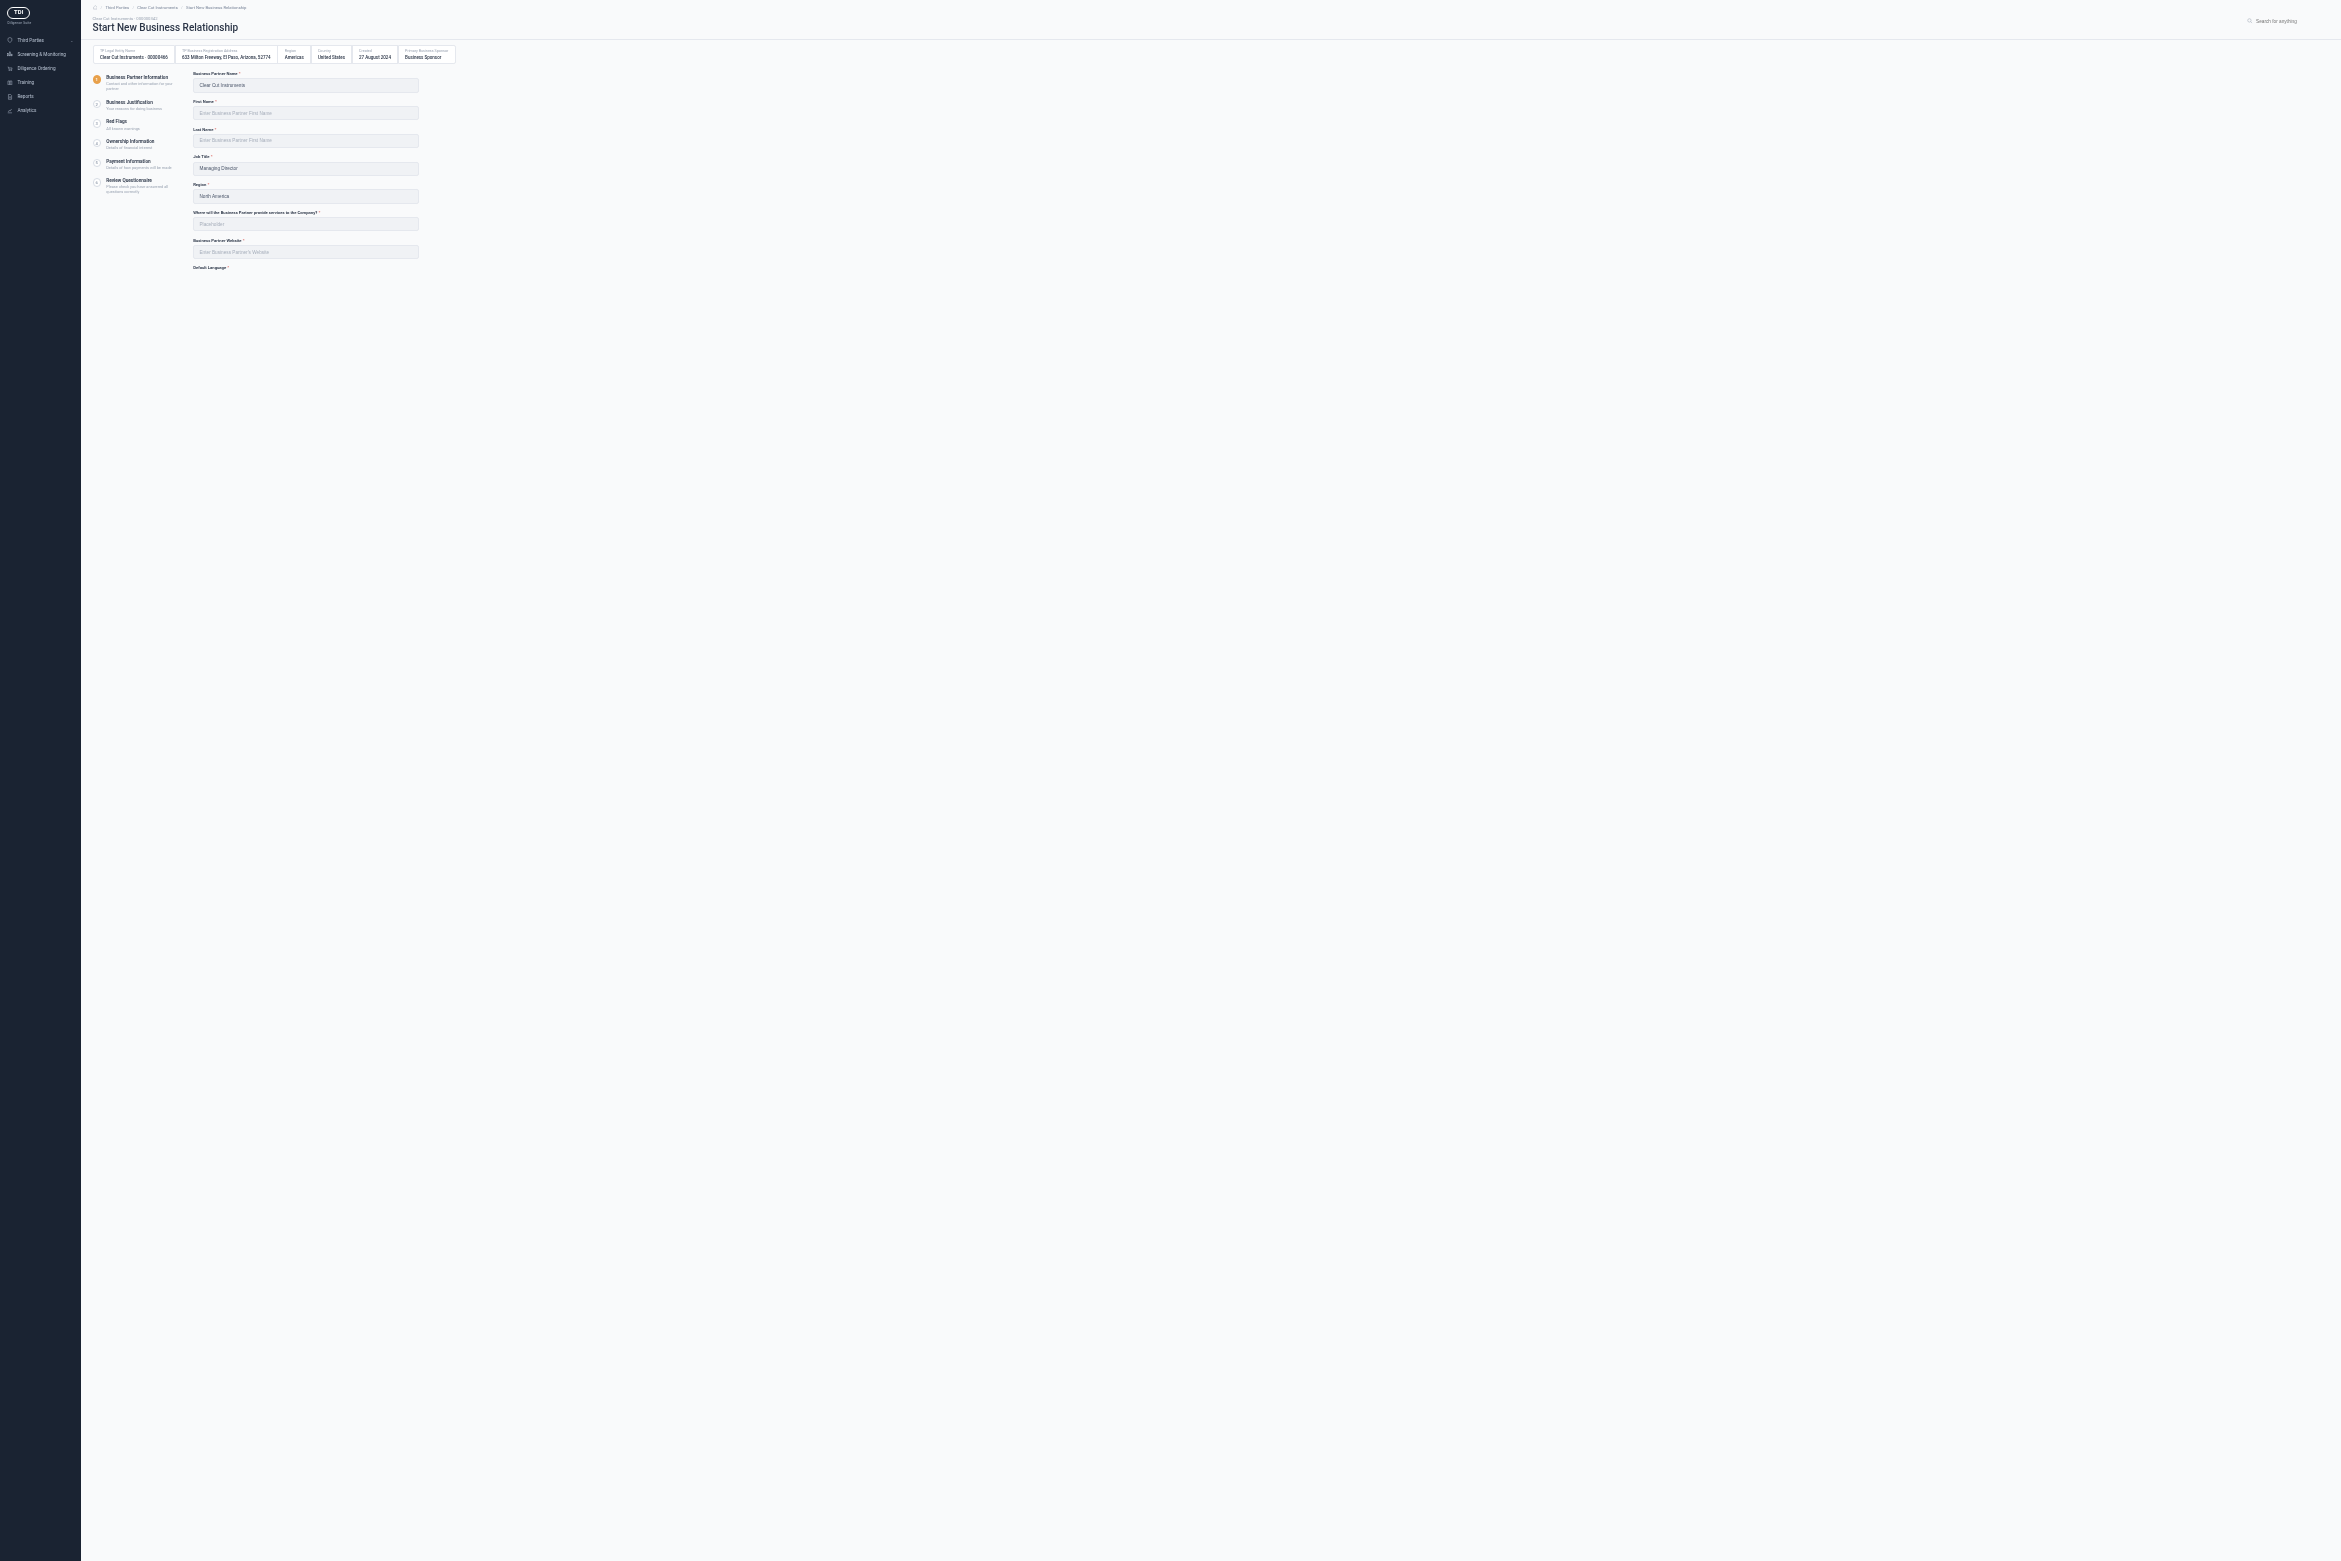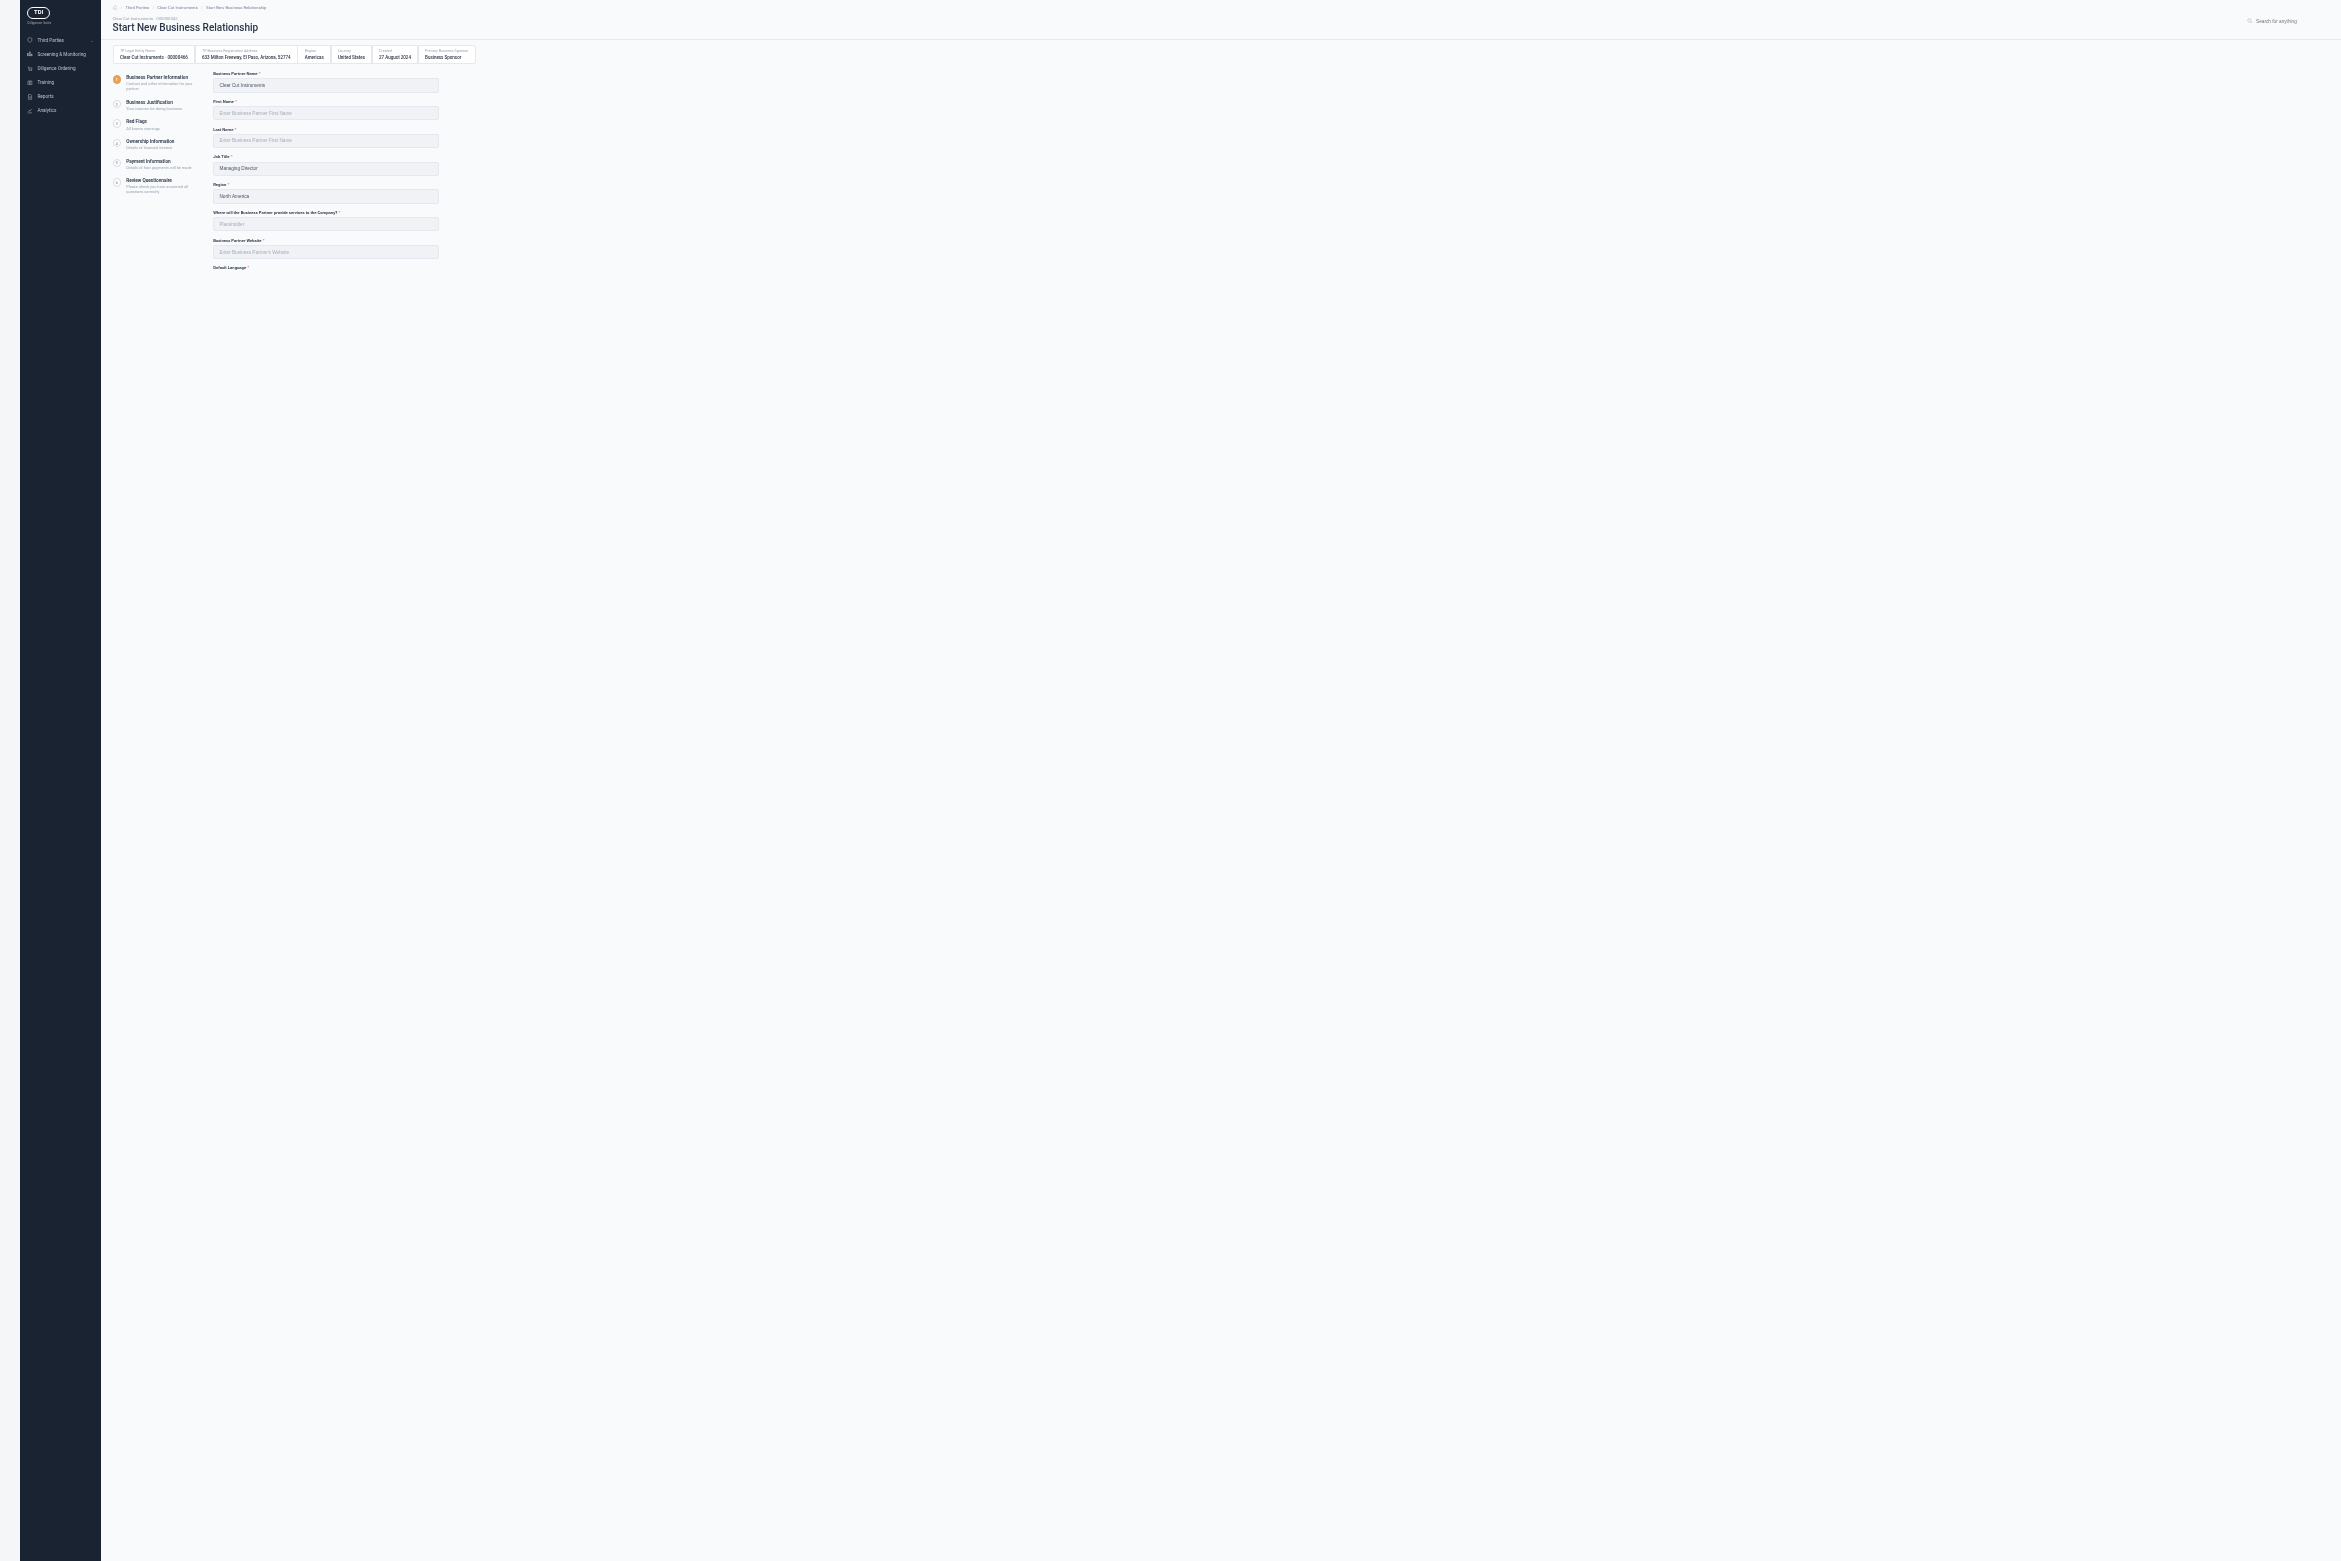--- a/index.html
+++ b/index.html
@@ -2,21 +2,21 @@
 <html style="font-size:8.4px"><head>
 <meta charset="utf-8">
 <style>
 * { box-sizing: border-box; margin: 0; padding: 0; }
 body {
   font-family: -apple-system, BlinkMacSystemFont, "Segoe UI", Roboto, Arial, sans-serif;
   background: #f5f6f8;
   color: #1f2a3a;
   font-size: 5.8px;
 }
-.app { display: flex; min-height: 100vh; padding-left: 20px; }
+.app { display: flex; min-height: 100vh; }
 .sidebar {
   width: 81px;
   background: #1a2332;
   color: #d6dce6;
   display: flex;
   flex-direction: column;
   padding: 7.4px 0;
   flex-shrink: 0;
 }
 .logo {

